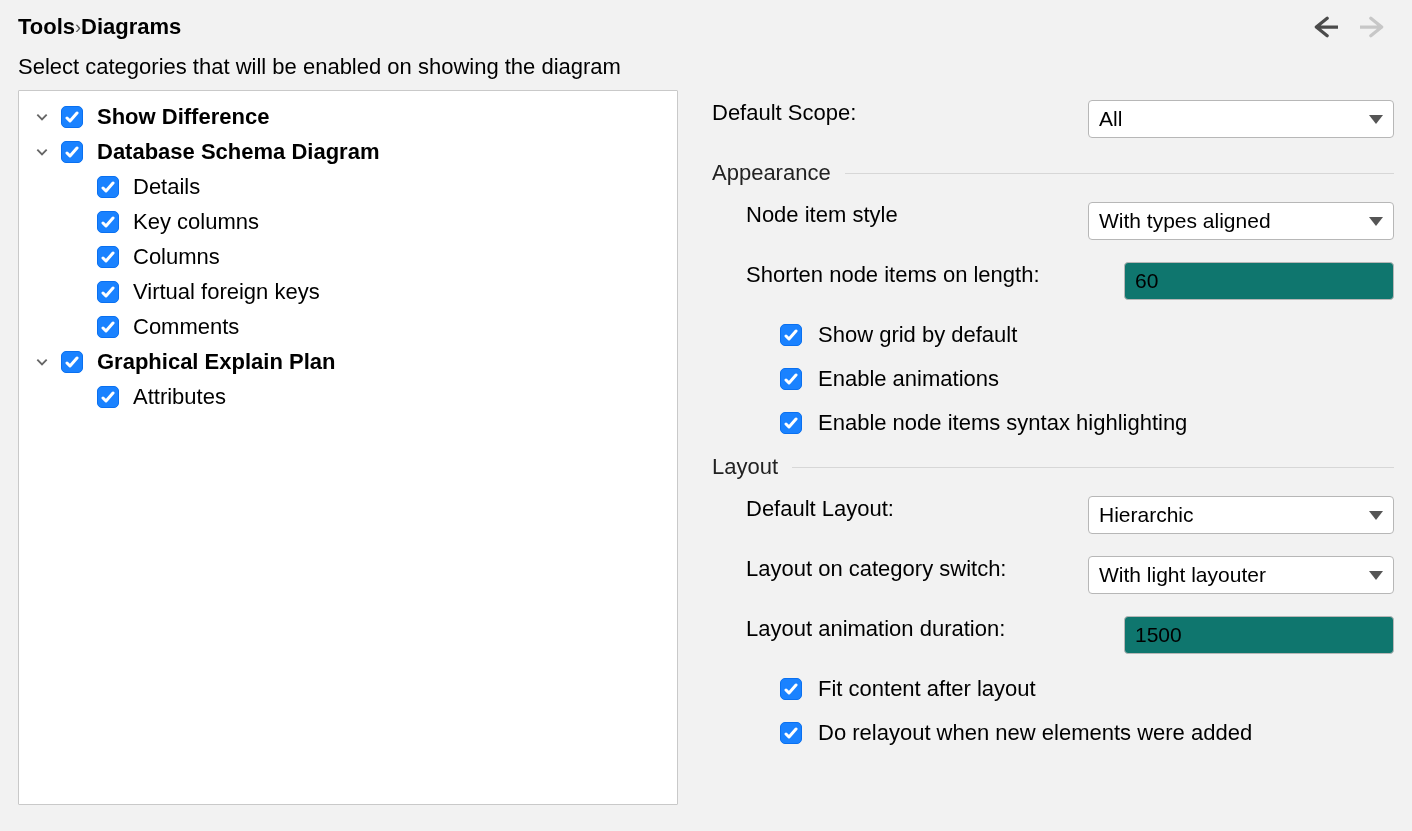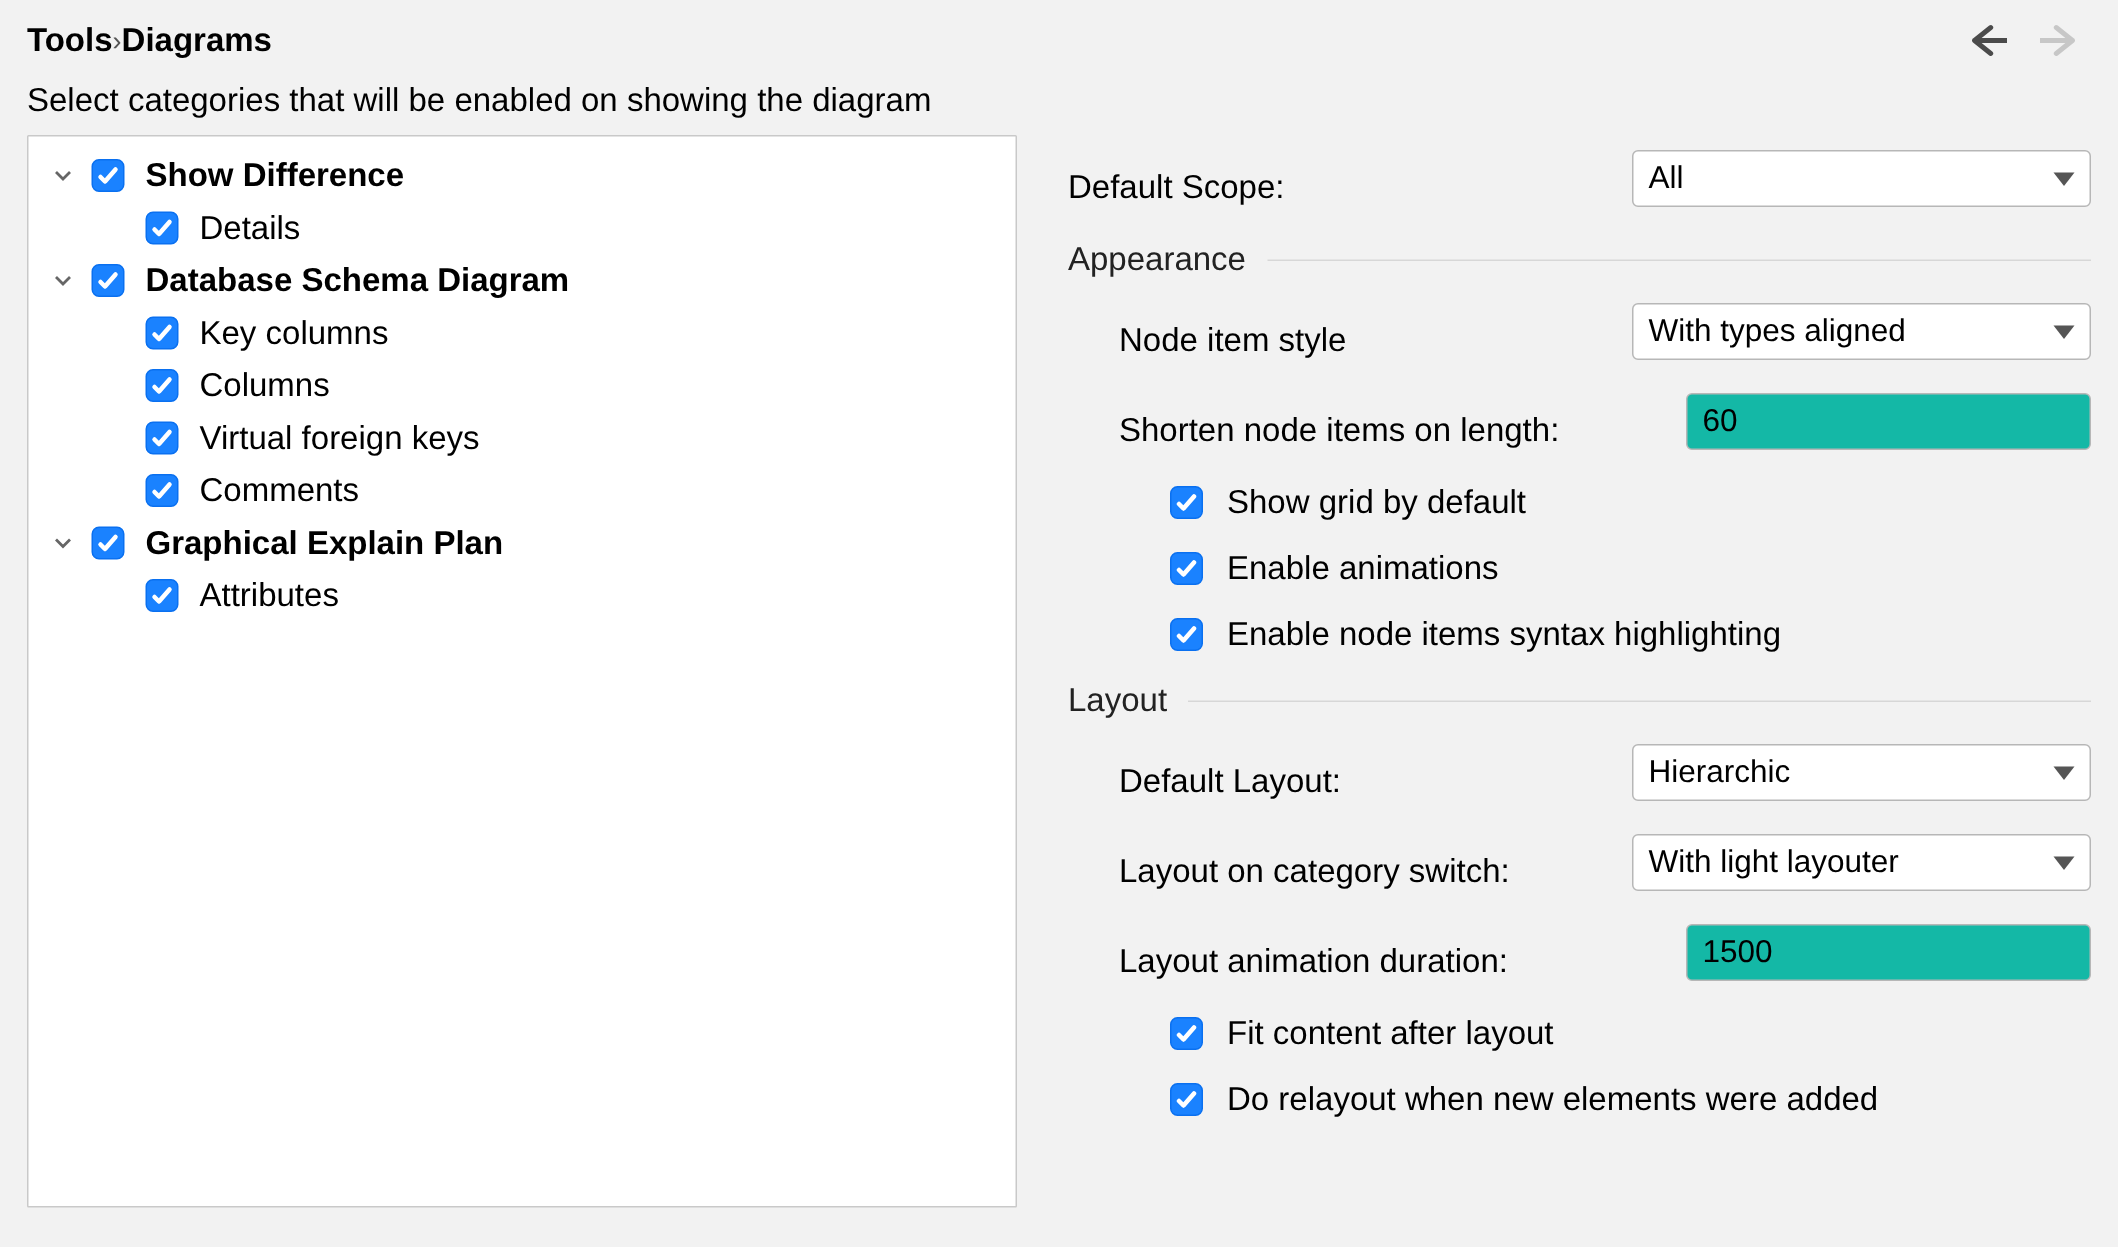--- a/index.html
+++ b/index.html
@@ -84,21 +84,21 @@
     display: inline-flex; align-items: center; justify-content: center;
     margin-right: 6px;
     cursor: pointer;
   }
   .cbx svg { width: 14px; height: 14px; stroke: #fff; stroke-width: 3; fill: none; stroke-linecap: round; stroke-linejoin: round; }
 
   .label { font-size: 22px; }
 
   
   .form-row {
-    display: flex; align-items: flex-end;
+    display: flex; align-items: flex-start;
     justify-content: space-between;
     margin: 10px 0 22px 0;
   }
   .form-row.indent { padding-left: 34px; }
   .form-label { font-size: 22px; }
 
   .select-box {
     width: 306px; height: 38px;
     border: 1px solid var(--select-border);
     border-radius: 4px;
@@ -113,21 +113,21 @@
     border-left: 7px solid transparent;
     border-right: 7px solid transparent;
     border-top: 9px solid #555;
   }
   .num-input {
     width: 270px; height: 38px;
     border: 1px solid var(--select-border);
     border-radius: 4px;
     padding: 0 10px;
     font-size: 21px;
-    background: #14b8a6;
+    background: #0f766e;
   }
 
   .section-title {
     display: flex; align-items: center; gap: 14px;
     color: #222; font-size: 22px;
     margin-top: 6px; margin-bottom: 16px;
   }
   .section-title .rule {
     flex: 1; height: 1px; background: var(--border-light);
   }
@@ -176,41 +176,41 @@
             <polyline points="2,4 6,8 10,4"></polyline>
           </svg>
       </span>
       <span class="cbx">
           <svg viewBox="0 0 14 14">
             <polyline points="2,8 5,11 12,3"></polyline>
           </svg>
         </span>
       <span class="label">Show Difference</span>
     </div>
-    <div class="tree-row child">
-      <span class="cbx">
-          <svg viewBox="0 0 14 14">
-            <polyline points="2,8 5,11 12,3"></polyline>
-          </svg>
-        </span>
-      <span class="label">Details</span>
-    </div>
-
     <div class="tree-row parent">
       <span class="disclosure">
         <svg viewBox="0 0 12 12">
             <polyline points="2,4 6,8 10,4"></polyline>
           </svg>
       </span>
       <span class="cbx">
           <svg viewBox="0 0 14 14">
             <polyline points="2,8 5,11 12,3"></polyline>
           </svg>
         </span>
       <span class="label">Database Schema Diagram</span>
+    </div>
+
+    <div class="tree-row child">
+      <span class="cbx">
+          <svg viewBox="0 0 14 14">
+            <polyline points="2,8 5,11 12,3"></polyline>
+          </svg>
+        </span>
+      <span class="label">Details</span>
     </div>
     <div class="tree-row child">
       <span class="cbx">
           <svg viewBox="0 0 14 14">
             <polyline points="2,8 5,11 12,3"></polyline>
           </svg>
         </span>
       <span class="label">Key columns</span>
     </div>
     <div class="tree-row child">

